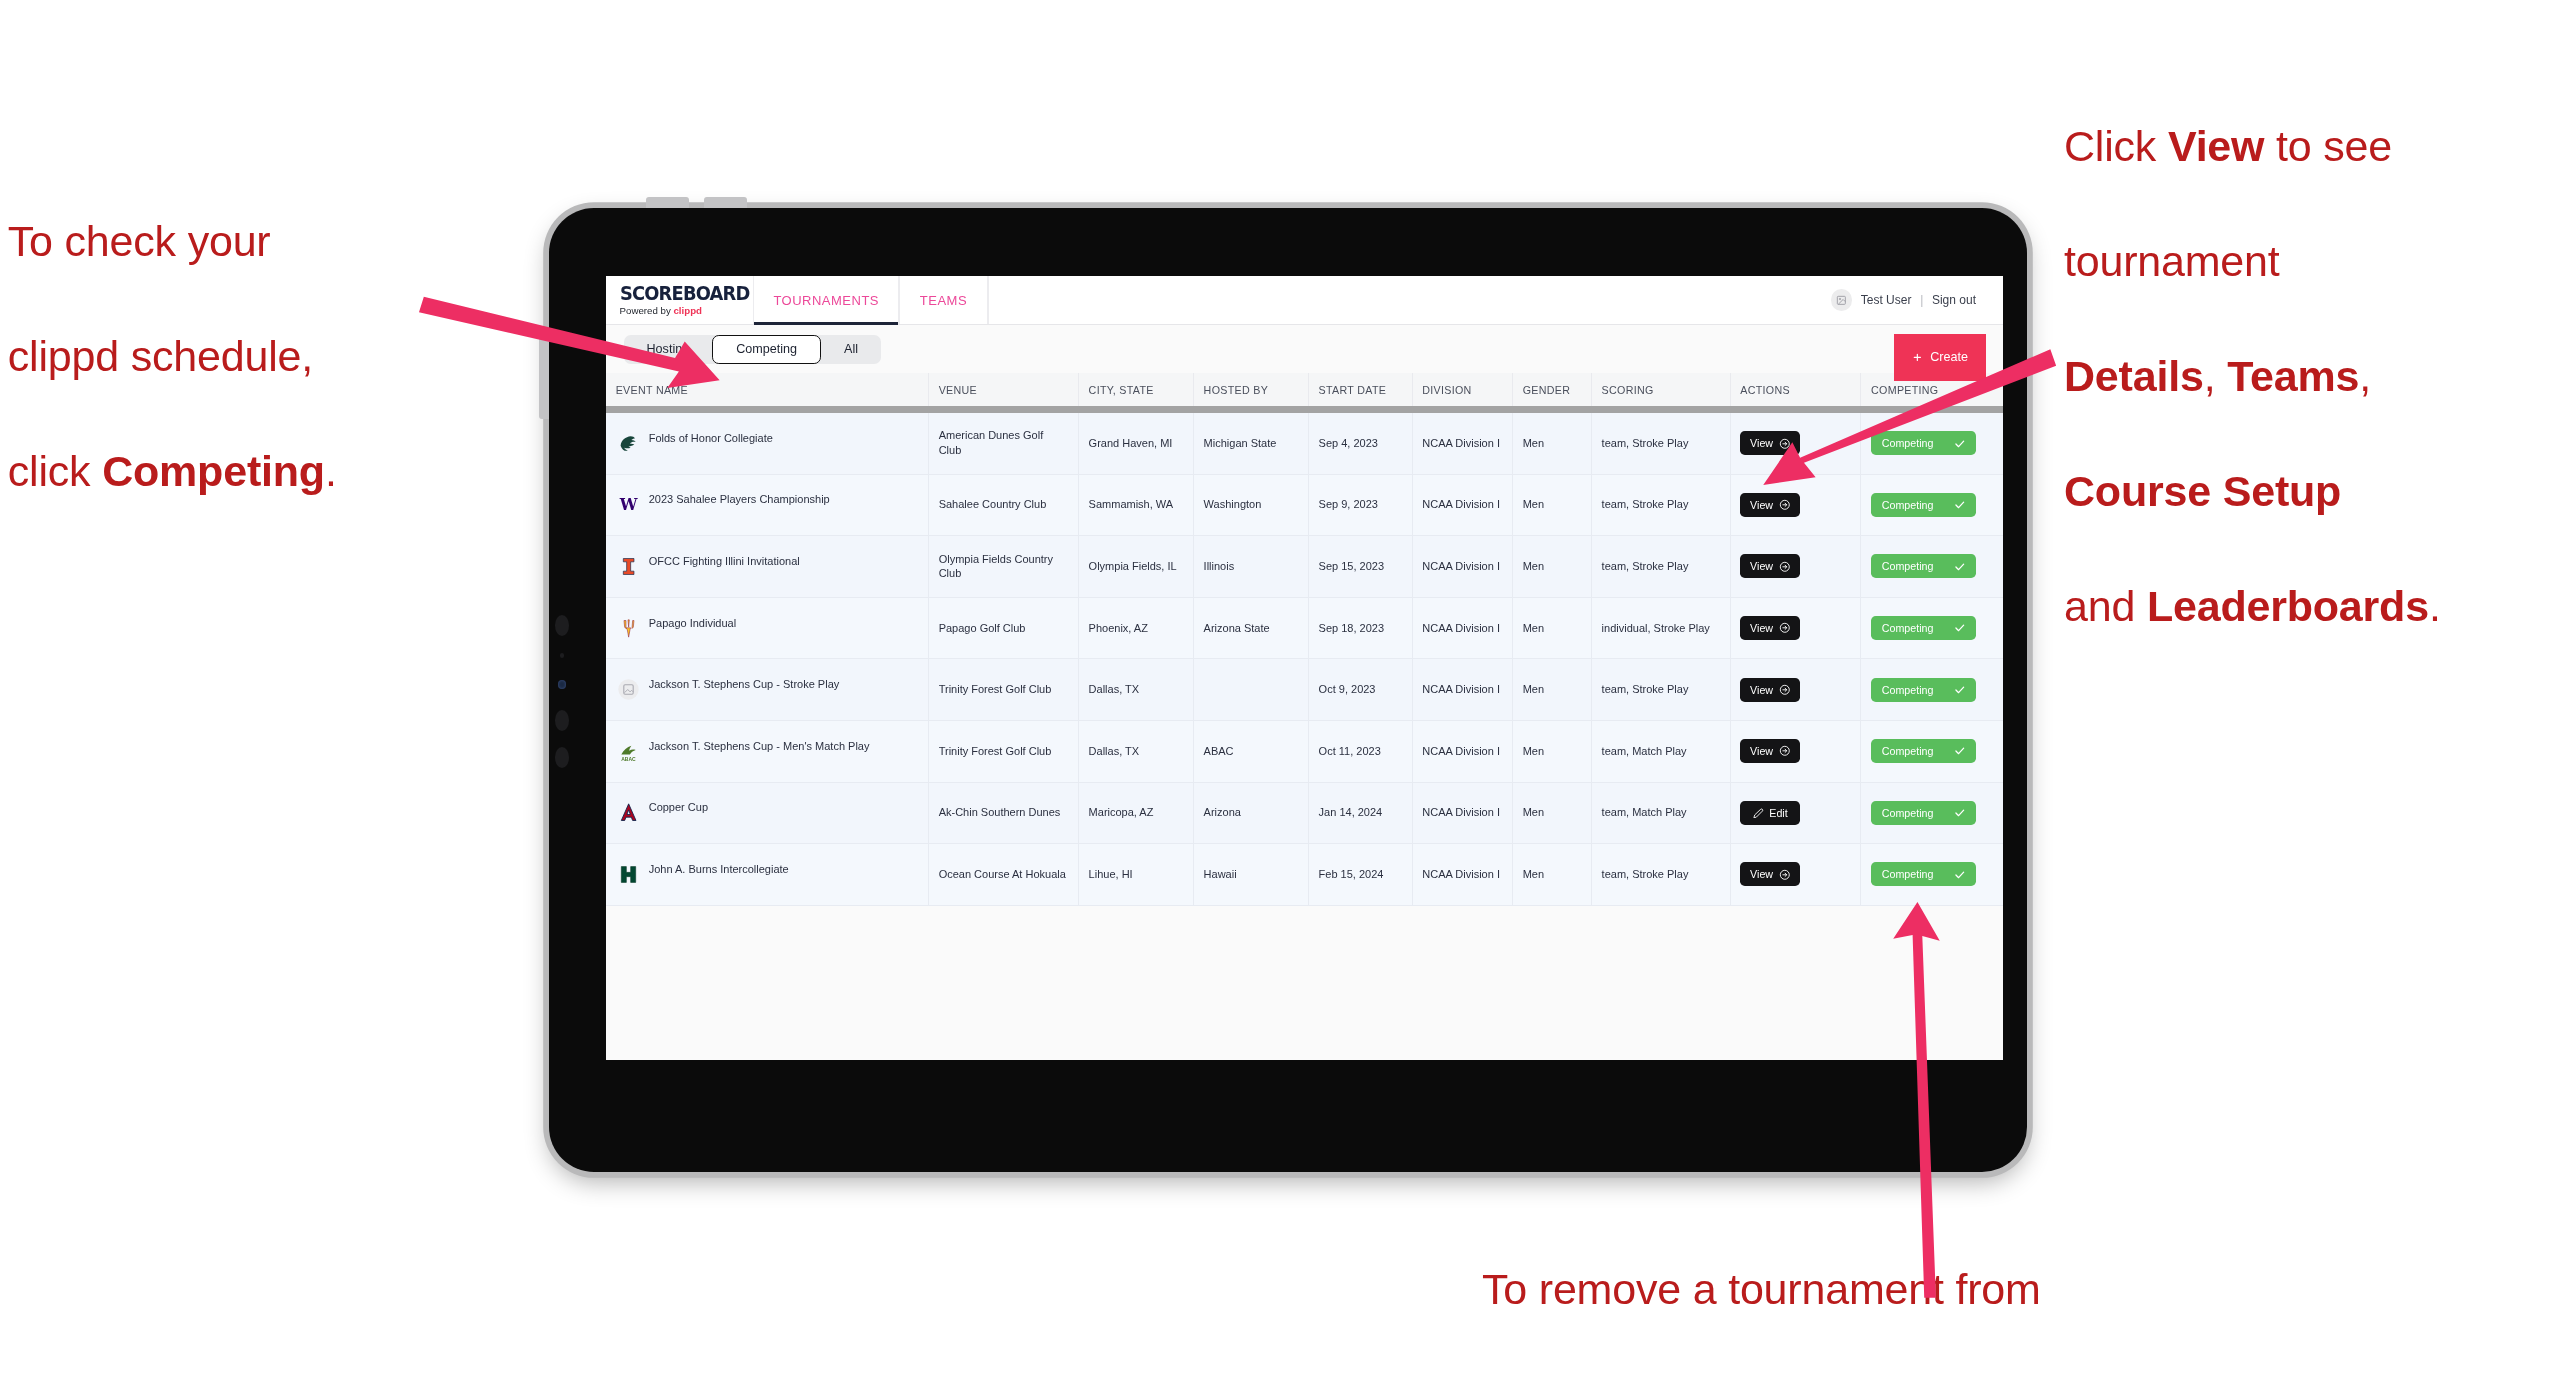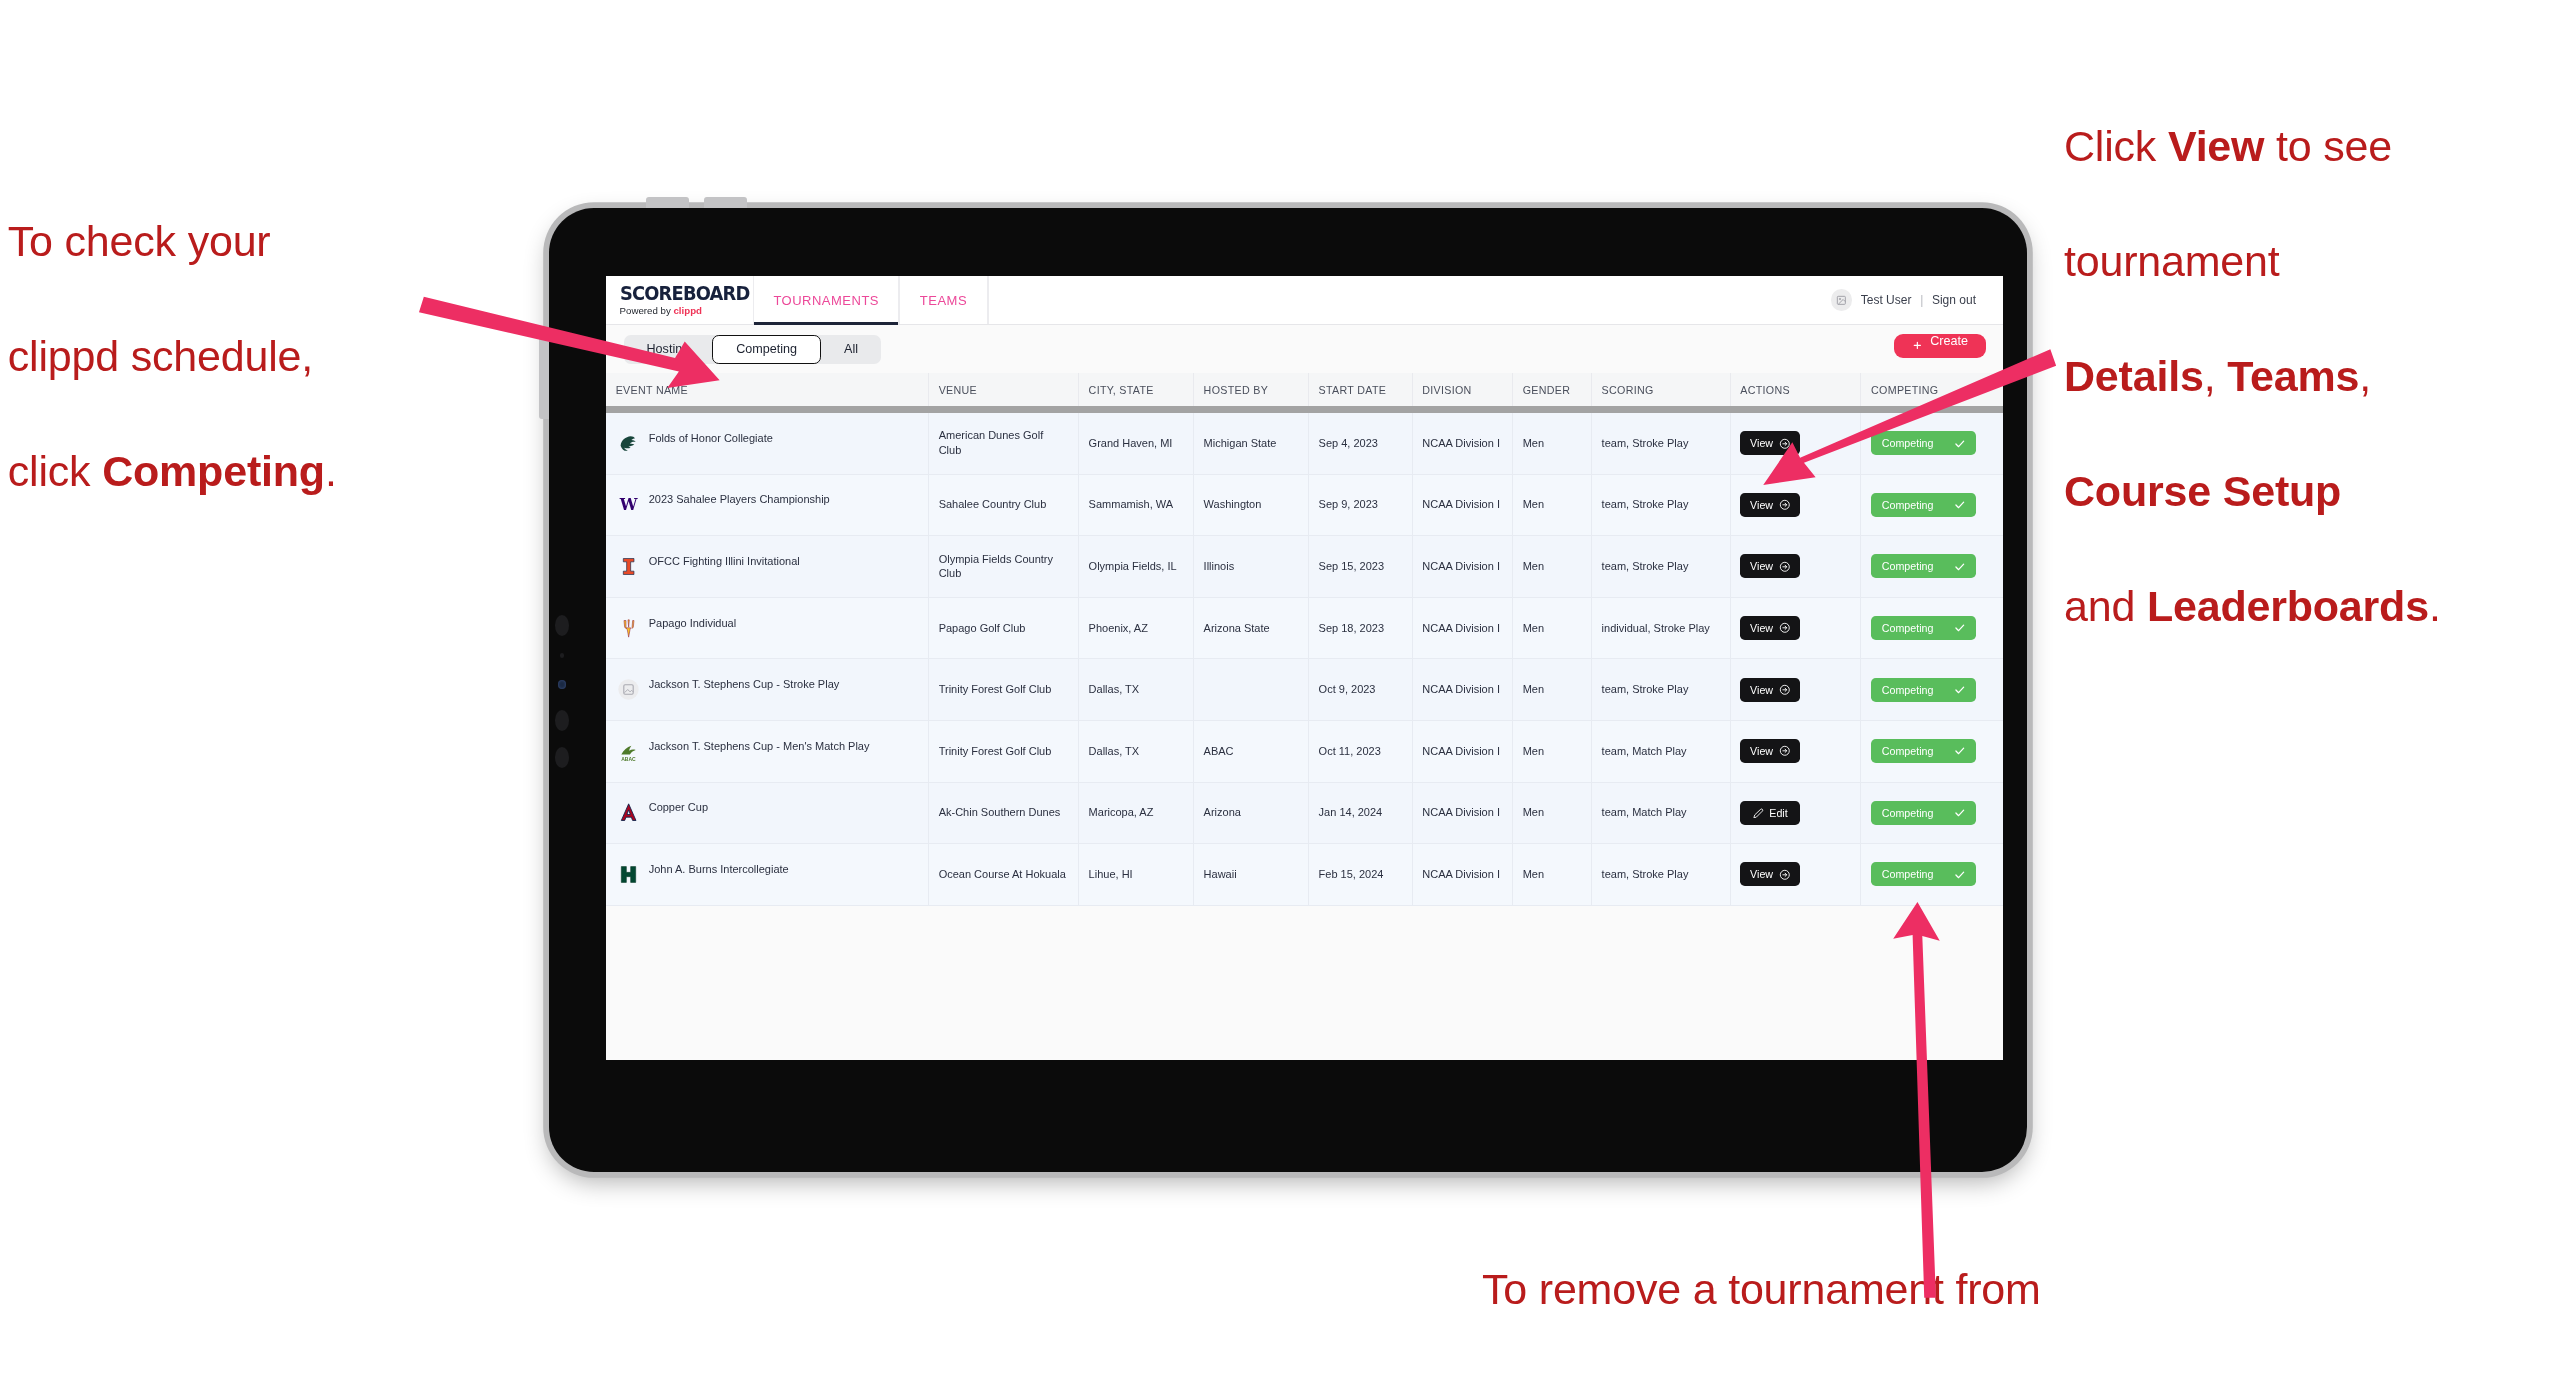--- a/index.html
+++ b/index.html
@@ -107,23 +107,23 @@
   .seg{
     font-size:12.6px;color:#1d2230;padding:0 23px;height:29px;
     display:flex;align-items:center;justify-content:center;cursor:pointer;
     border-radius:6.8px;box-sizing:border-box;
   }
   .seg.sel{
     background:#fff;border:1.9px solid #111;font-weight:400;
   }
   #create-btn{
     position:absolute;right:17.5px;top:8.7px;
-    background:#ef3356;color:#fff;border:none;border-radius:9px;
-    height:24px;padding:0 17.5px;font-size:12.6px;cursor:pointer;
-    display:flex;gap:7.8px;font-family:"Liberation Sans",sans-serif;
+    background:#ef3356;color:#fff;border:none;border-radius:0;
+    height:47px;padding:0 17.5px;font-size:12.6px;cursor:pointer;
+    display:flex;align-items:center;gap:7.8px;font-family:"Liberation Sans",sans-serif;
   }
 
   
   #tablewrap{background:#fafafa;padding:0 0 0 0;}
   table{border-collapse:collapse;width:100%;table-layout:fixed;font-size:11px;color:#2b3040;}
   thead th{
     background:#f5f6f7;color:#4a4f5c;font-weight:400;font-size:10.7px;
     letter-spacing:0.3px;text-align:left;height:33px;padding:0 9.7px;
     border-bottom:7px solid #a3a3a3;border-right:1px solid #e9eaee;
     vertical-align:middle;

